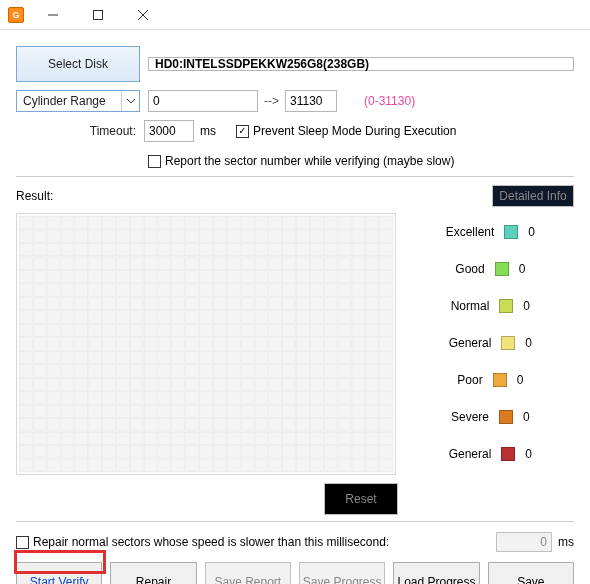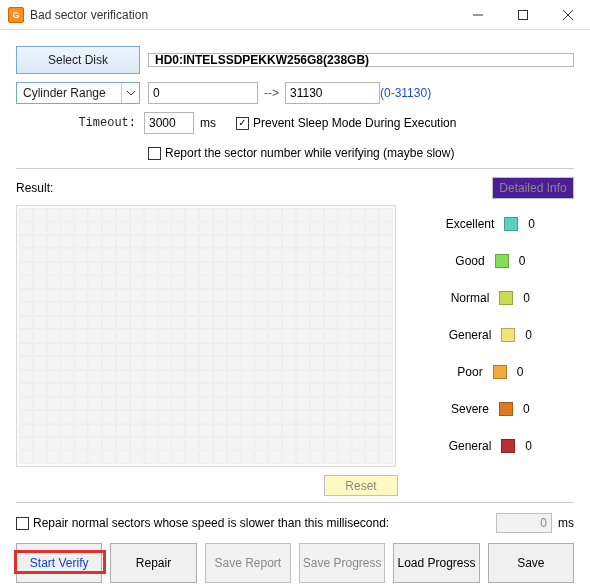--- a/index.html
+++ b/index.html
@@ -5,64 +5,63 @@
   * { box-sizing: border-box; font-family: 'Segoe UI', Tahoma, sans-serif; font-size: 12px; }
   body { margin: 0; background: #fff; width: 590px; height: 584px; overflow: hidden; }
   .titlebar { height: 30px; display: flex; align-items: center; border-bottom: 1px solid #ddd; }
   .app-icon { width: 16px; height: 16px; margin: 0 6px 0 8px; background: #ff8c1a; border: 1px solid #cc6600; border-radius: 2px; display: flex; align-items: center; justify-content: center; color: #fff; font-weight: bold; font-size: 9px; }
   .title { flex: 1; color: #333; }
   .win-controls { display: flex; height: 100%; }
   .win-btn { width: 45px; height: 100%; display: flex; align-items: center; justify-content: center; color: #333; }
   .win-btn svg { width: 10px; height: 10px; }
   .content { padding: 16px 16px 10px 16px; }
   .row { display: flex; align-items: center; margin-bottom: 8px; }
-  .select-disk-btn { width: 124px; height: 28px; background: linear-gradient(#eef4fb,#dce9f7); border: 1px solid #7aa7d6; display: flex; align-items: center; justify-content: center; color: #222; }
+  .select-disk-btn { width: 124px; height: 36px; background: linear-gradient(#eef4fb,#dce9f7); border: 1px solid #7aa7d6; display: flex; align-items: center; justify-content: center; color: #222; }
   .disk-field { flex: 1; margin-left: 8px; height: 14px; border: 1px solid #b5b5b5; padding: 0 6px; display: flex; align-items: center; font-weight: bold; }
   .dropdown { width: 124px; height: 22px; border: 1px solid #7aa7d6; background: #fff; display: flex; align-items: center; padding: 0 4px 0 6px; color: #222; position: relative; }
   .dropdown .arrow-box { position: absolute; right: 0; top: 0; bottom: 0; width: 18px; border-left: 1px solid #ccc; display:flex; align-items:center; justify-content:center;}
   .num-input { height: 22px; border: 1px solid #b5b5b5; background: #fff; padding: 0 4px; display:flex; align-items:center; }
   .range-start { width: 110px; margin-left: 8px; }
   .range-arrow { margin: 0 6px; color: #555; }
-  .range-end { width: 95px; }
-  .range-hint { margin-left: 0; color: #1d4ed8; }
-  .timeout-label { width: 124px; text-align: right; padding-right: 4px; color: #222; font-family: Liberation Mono, monospace; }
+  .range-end { width: 52px; }
+  .range-hint { margin-left: 27px; color: #ec4899; }
+  .timeout-label { width: 124px; text-align: right; padding-right: 4px; color: #222; }
   .timeout-input { width: 50px; margin-left: 4px; }
   .ms-label { margin-left: 6px; margin-right: 20px; }
   .checkbox { width: 13px; height: 13px; border: 1px solid #333; background: #fff; display:inline-flex; align-items:center; justify-content:center; margin-right:4px; flex-shrink:0;}
   .checkbox.checked::after { content: "✓"; font-size: 10px; line-height: 10px; color:#000; }
   .report-row { margin-left: 132px; margin-top: 12px; }
   hr.sep { border: none; border-top: 1px solid #ccc; margin: 6px 0 8px 0; }
   .result-header { display:flex; align-items:center; }
   .result-label { flex:1; }
-  .detailed-btn { width: 82px; height: 22px; border: 1px solid #c0c0c0; background: #4c1d95; color: #888; display:flex; align-items:center; justify-content:center; }
+  .detailed-btn { width: 82px; height: 22px; border: 1px solid #c0c0c0; background: #0f172a; color: #888; display:flex; align-items:center; justify-content:center; }
   .mid-area { display:flex; margin-top:6px; }
   .grid-box { width: 380px; height: 262px; border: 1px solid #d8d8d8; background:#fcfcfc; padding:2px; position:relative; }
   .grid-box svg { width:100%; height:100%; }
   .legend-col { flex:1; padding-left: 20px; }
   .legend-row { display:flex; align-items:center; justify-content:center; height: 37px; }
   .legend-label { text-align:right; }
   .legend-swatch { width:14px; height:14px; margin: 0 10px; border:1px solid rgba(0,0,0,0.25); }
   .legend-count { width: 16px; text-align:left; }
   .reset-row { margin-top: 8px; display:flex; }
-  .reset-btn { width: 74px; height: 21px; border:1px solid #c0c0c0; background:#fef9c3; color:#888; display:flex; align-items:center; justify-content:center; margin-left: 308px;}
+  .reset-btn { width: 74px; height: 32px; border:1px solid #c0c0c0; background:#000000; color:#888; display:flex; align-items:center; justify-content:center; margin-left: 308px;}
   .repair-row { display:flex; align-items:center; margin-top: 10px; }
   .repair-ms-input { width: 56px; height:20px; border:1px solid #c0c0c0; background:#f2f2f2; color:#888; text-align:right; padding:0 4px; margin-left:auto; display:flex; align-items:center; justify-content:flex-end;}
   .bottom-bar { display:flex; gap:8px; margin-top:10px; }
   .btn { height: 40px; border:1px solid #adadad; background:#f0f0f0; display:flex; align-items:center; justify-content:center; flex:1; }
   .btn.disabled { color:#888; background:#f2f2f2; border-color:#c0c0c0; }
   .btn.start { color:#1047c4; border:1px solid #adadad; }
   .highlight { position:absolute; border:3px solid #e03030; pointer-events:none; }
   .hl-start { left: 14px; top: 550px; width: 92px; height: 24px; }
 </style>
 </head>
 <body>
 
 <div class="titlebar">
   <div class="app-icon">G</div>
-  <div class="title">Bad sector verification</div>
   <div class="win-controls">
     <div class="win-btn">
         <svg viewBox="0 0 10 10">
           <line x1="0" y1="5" x2="10" y2="5" stroke="#333" stroke-width="1"></line>
         </svg>
       </div>
     <div class="win-btn">
         <svg viewBox="0 0 10 10">
           <rect x="0.5" y="0.5" width="9" height="9" fill="none" stroke="#333" stroke-width="1"></rect>
         </svg>

